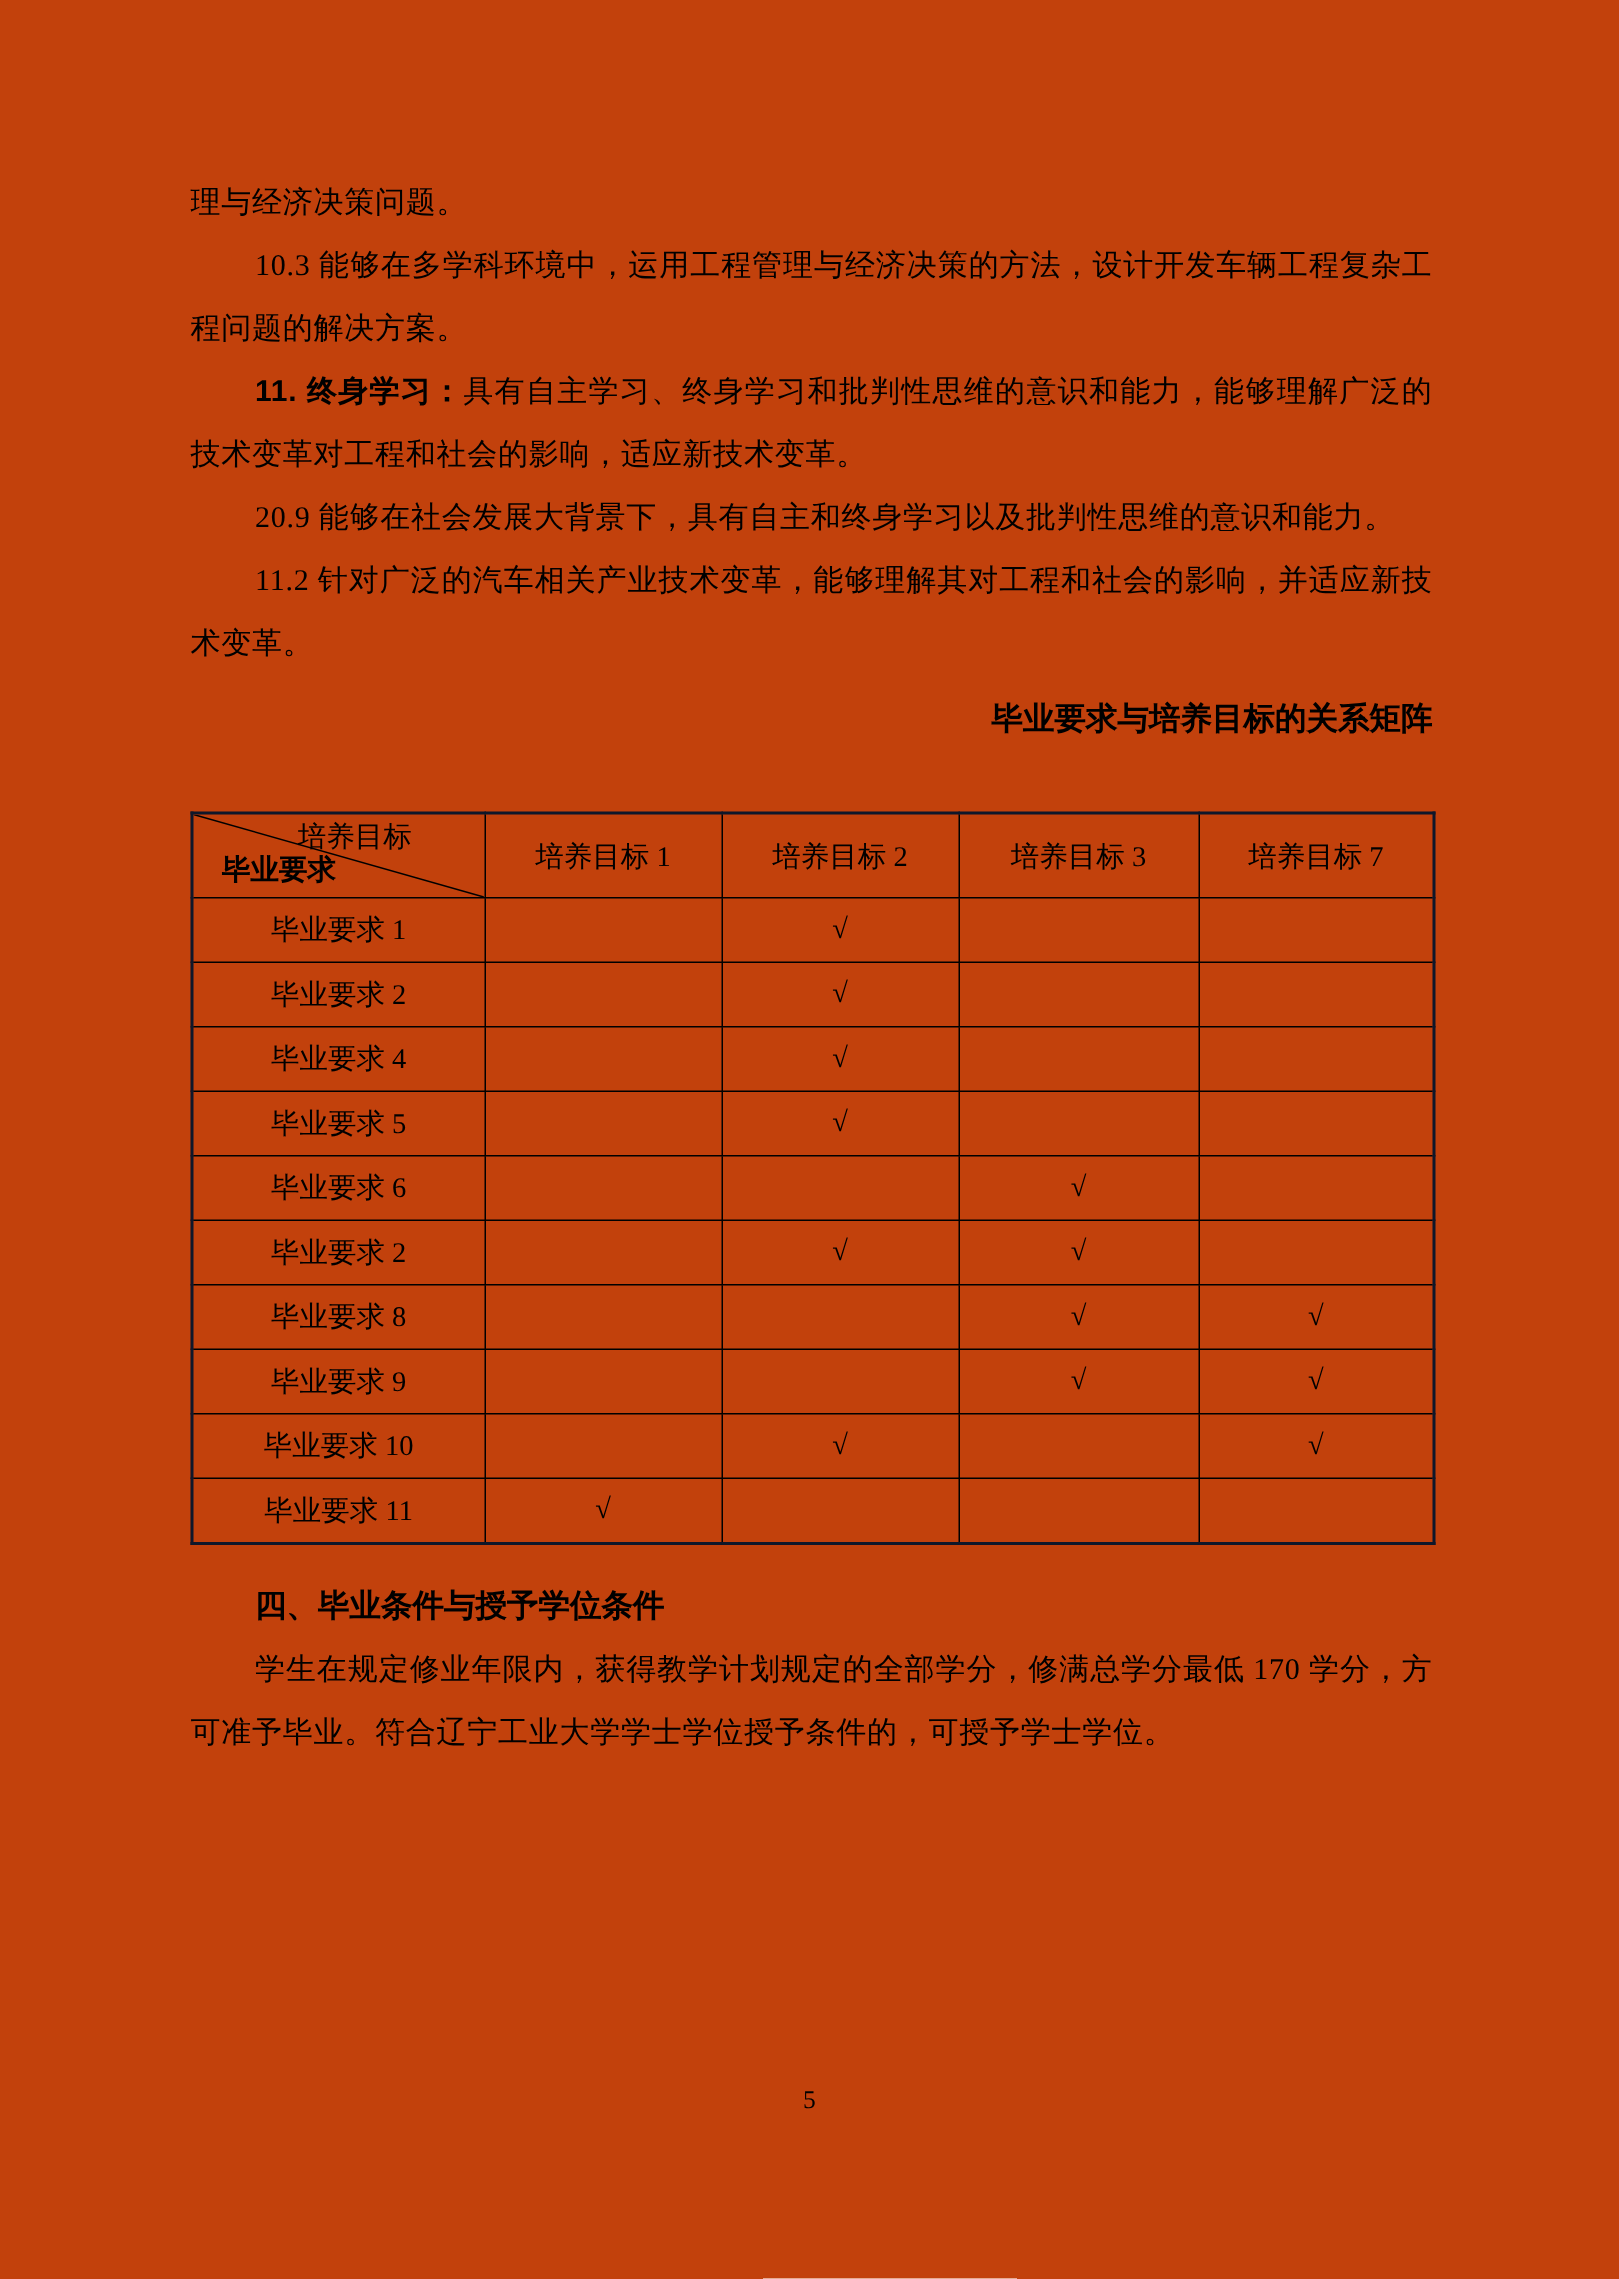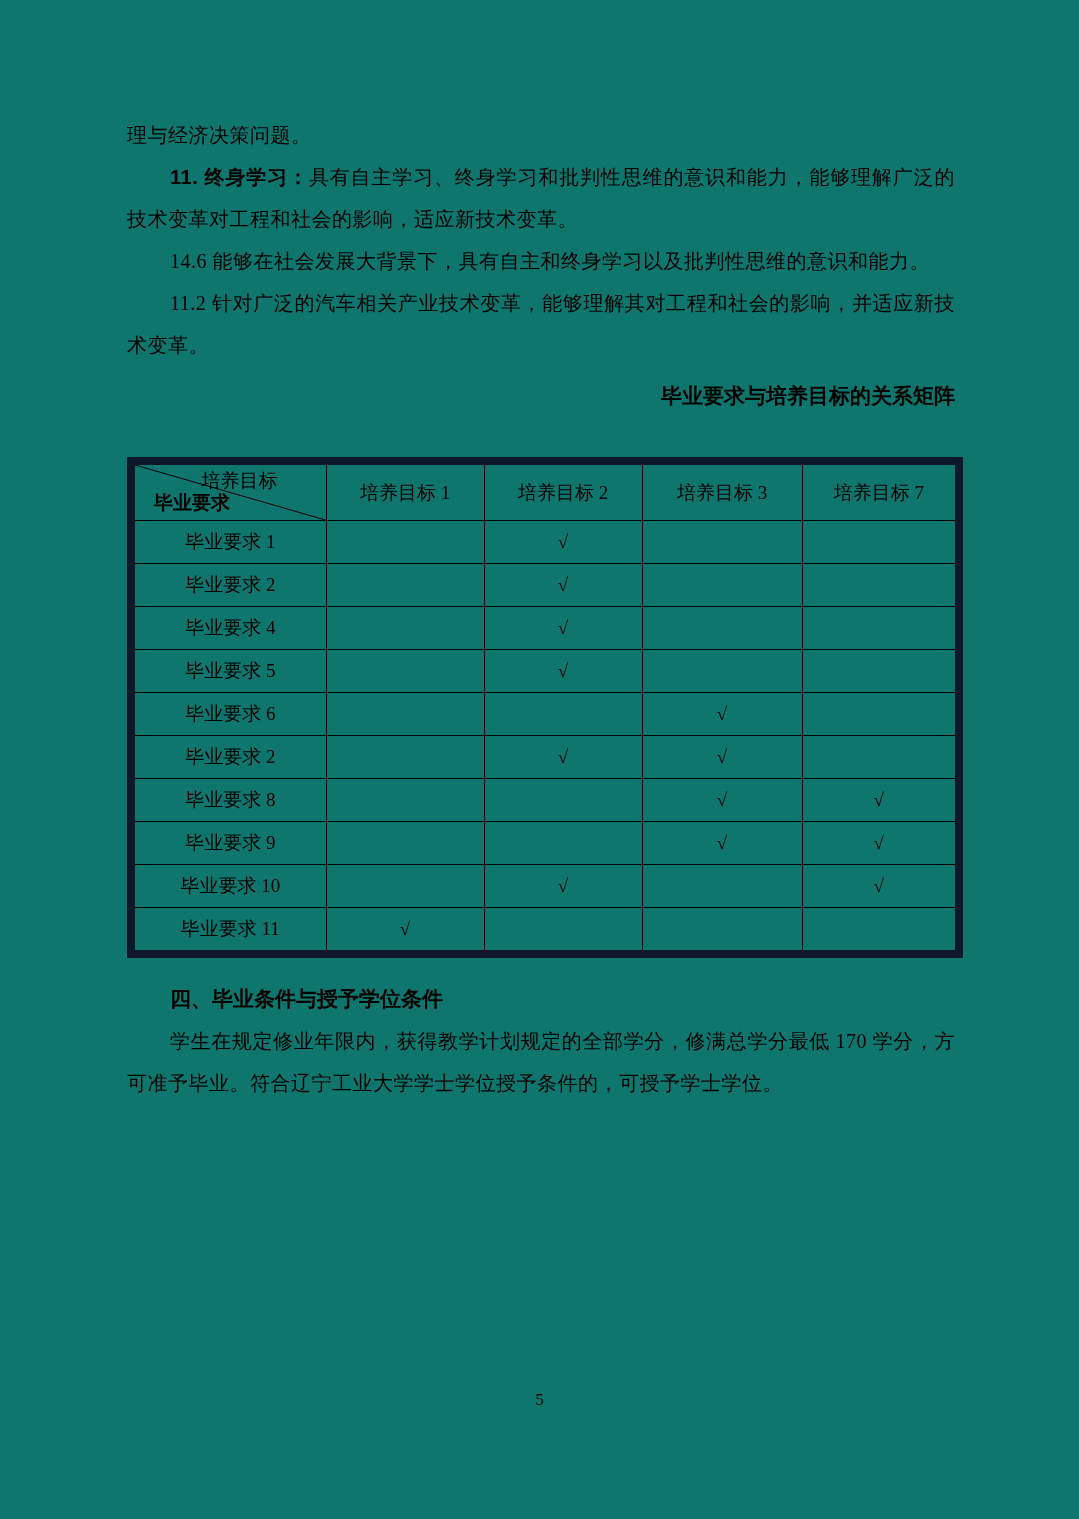--- a/index.html
+++ b/index.html
@@ -1,20 +1,20 @@
 <!DOCTYPE html>
 <html><head>
 <meta charset="utf-8">
 <style>
   html, body { margin: 0; padding: 0; background: #ffffff; }
   .page {
     position: relative;
     width: 1079px;
     height: 1519px;
-    background: #0f766e;
+    background: #c2410c;
     color: #000000;
     font-family: "Liberation Serif", "DejaVu Serif", serif;
     overflow: hidden;
   }
   .content {
     position: absolute;
     left: 127px;
     top: 114px;
     width: 828px;
   }
@@ -35,21 +35,21 @@
     font-family: "Liberation Sans", "DejaVu Sans", sans-serif;
     font-weight: bold;
     font-size: 21px;
     text-align: right;
     line-height: 28px;
   }
   table.matrix {
     border-collapse: collapse;
     table-layout: fixed;
     width: 828px;
-    border: 8px solid #0f172a;
+    border: 2px solid #0f172a;
     margin-top: 47px;
   }
   table.matrix th, table.matrix td {
     border: 1px solid #000;
     font-size: 19px;
     font-weight: normal;
     text-align: center;
     vertical-align: middle;
     padding: 0;
     overflow: hidden;
@@ -95,24 +95,25 @@
   }
 </style>
 </head>
 <body>
 
 <div class="page">
   <div class="content">
 
     <p class="body-para"><span>理与经济决策问题。</span></p>
 
+    <p class="body-para indent"><span>10.3 能够在多学科环境中，运用工程管理与经济决策的方法，设计开发车辆工程复杂工程问题的解决方案。</span></p>
 
     <p class="body-para indent"><span class="lead">11. 终身学习：</span><span>具有自主学习、终身学习和批判性思维的意识和能力，能够理解广泛的技术变革对工程和社会的影响，适应新技术变革。</span></p>
 
-    <p class="body-para indent"><span>14.6 能够在社会发展大背景下，具有自主和终身学习以及批判性思维的意识和能力。</span></p>
+    <p class="body-para indent"><span>20.9 能够在社会发展大背景下，具有自主和终身学习以及批判性思维的意识和能力。</span></p>
 
     <p class="body-para indent"><span>11.2 针对广泛的汽车相关产业技术变革，能够理解其对工程和社会的影响，并适应新技术变革。</span></p>
 
     <h3 class="table-title">毕业要求与培养目标的关系矩阵</h3>
 
     <table class="matrix">
       <colgroup>
         <col style="width:195px">
         <col style="width:158px">
         <col style="width:158px">

